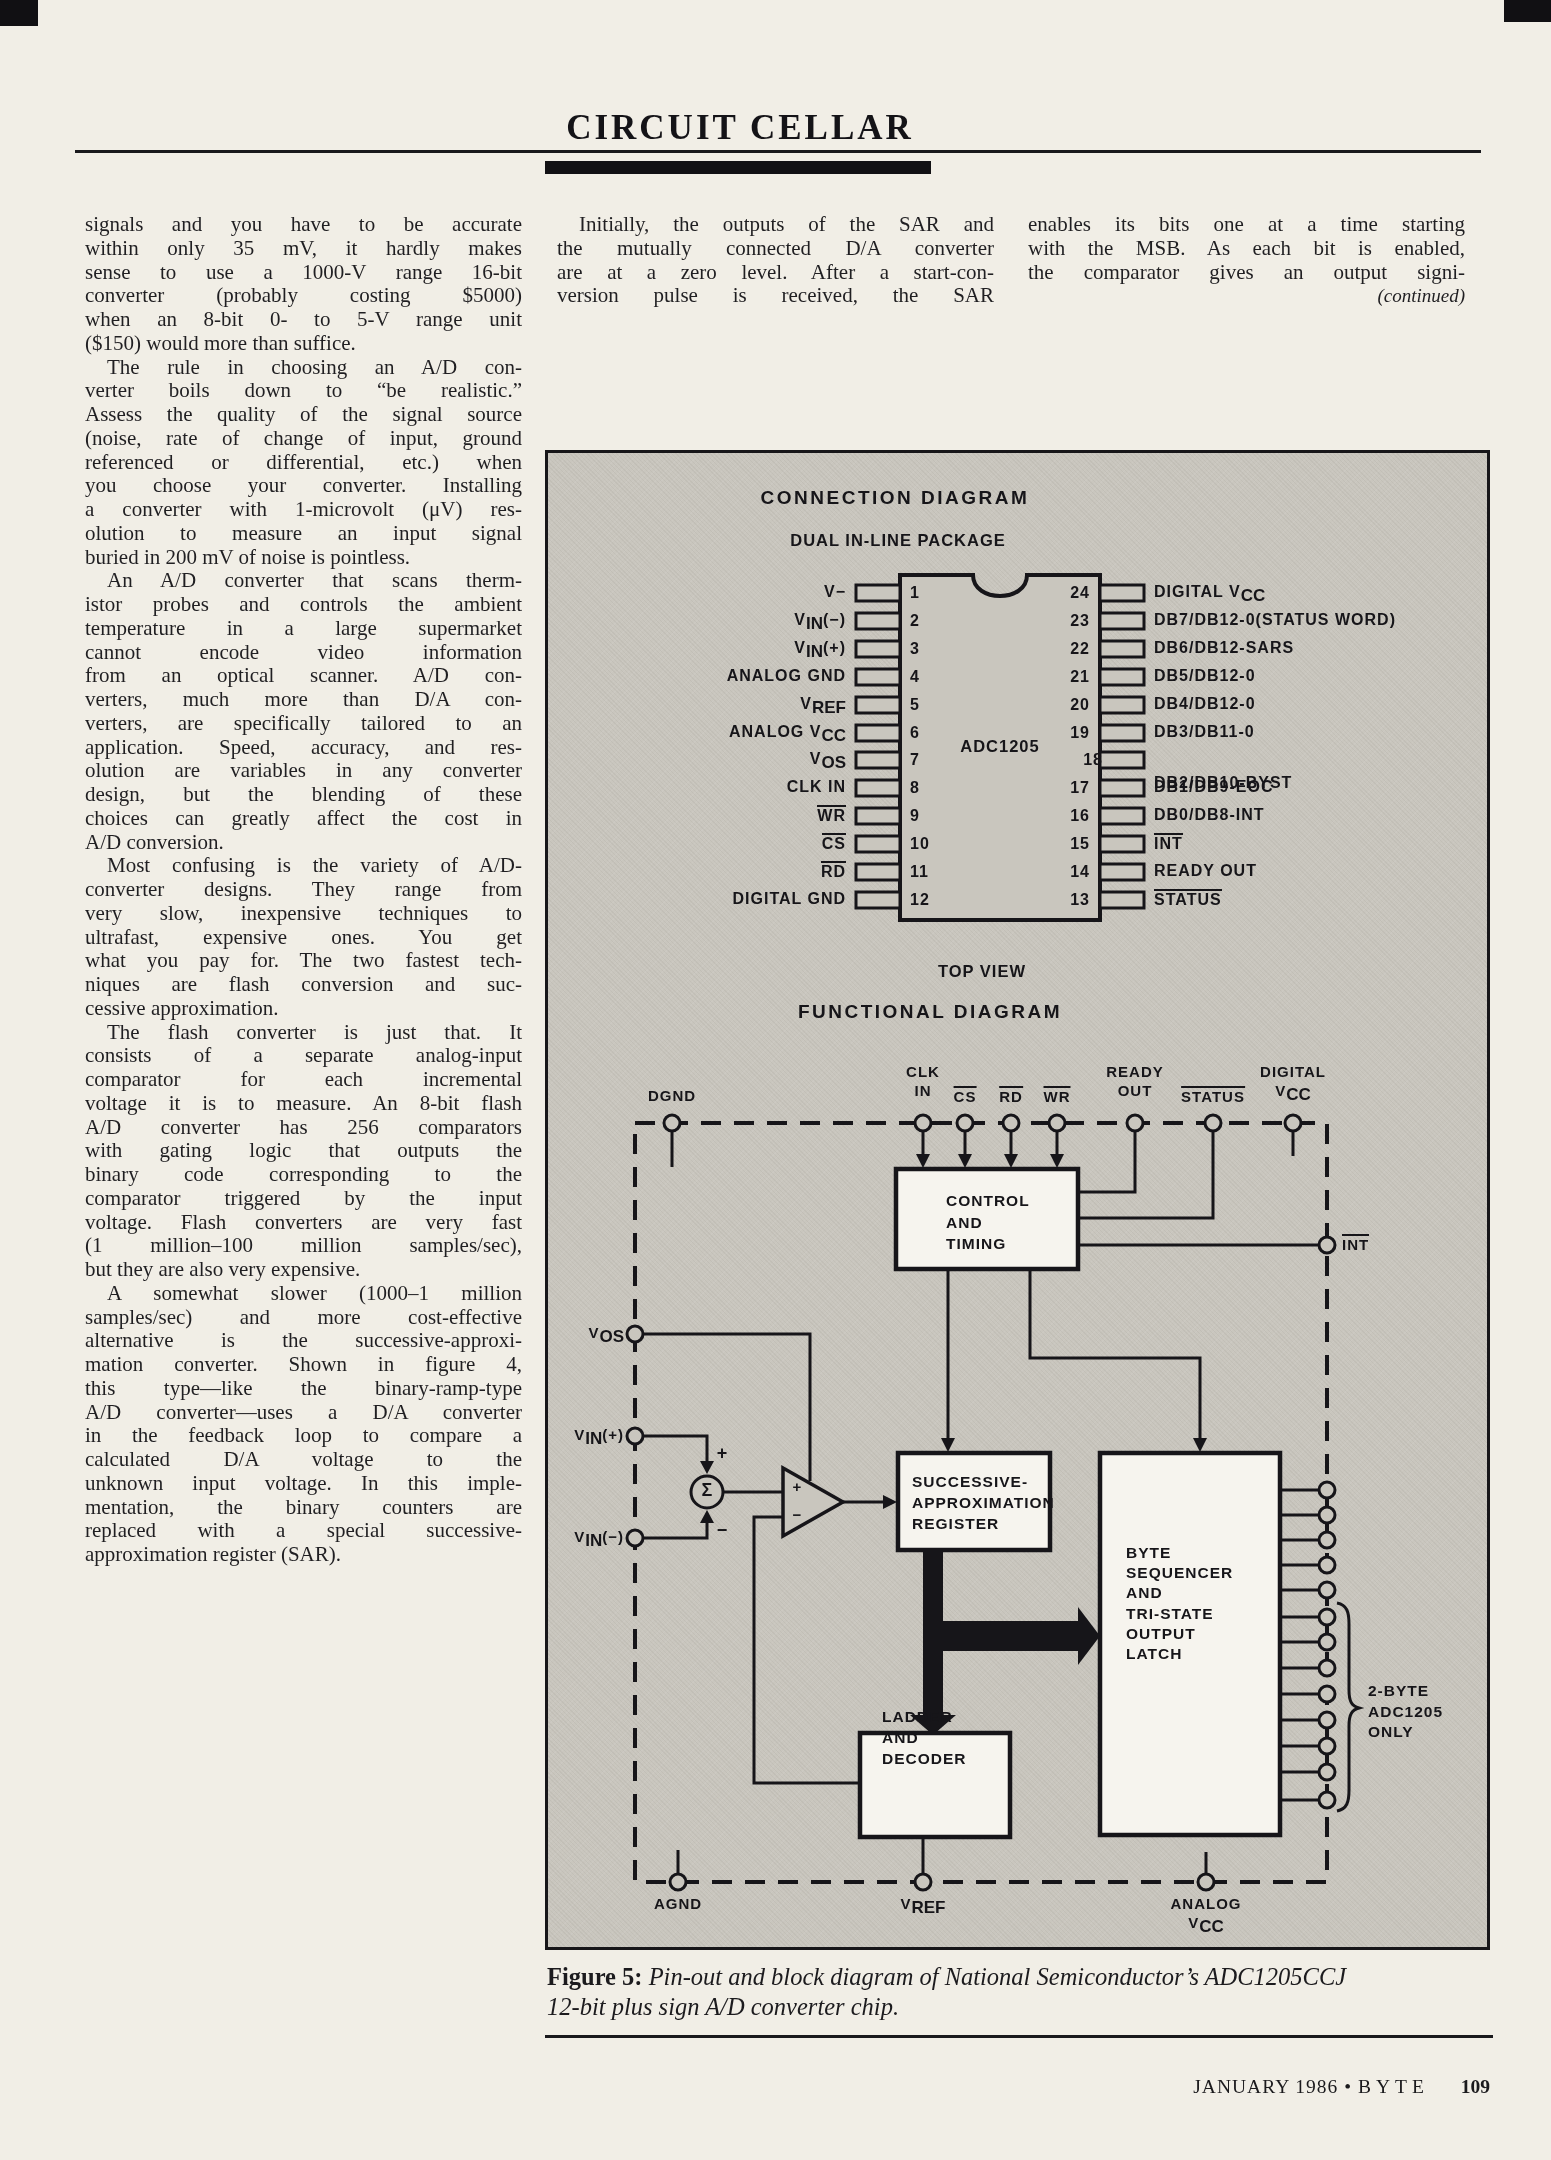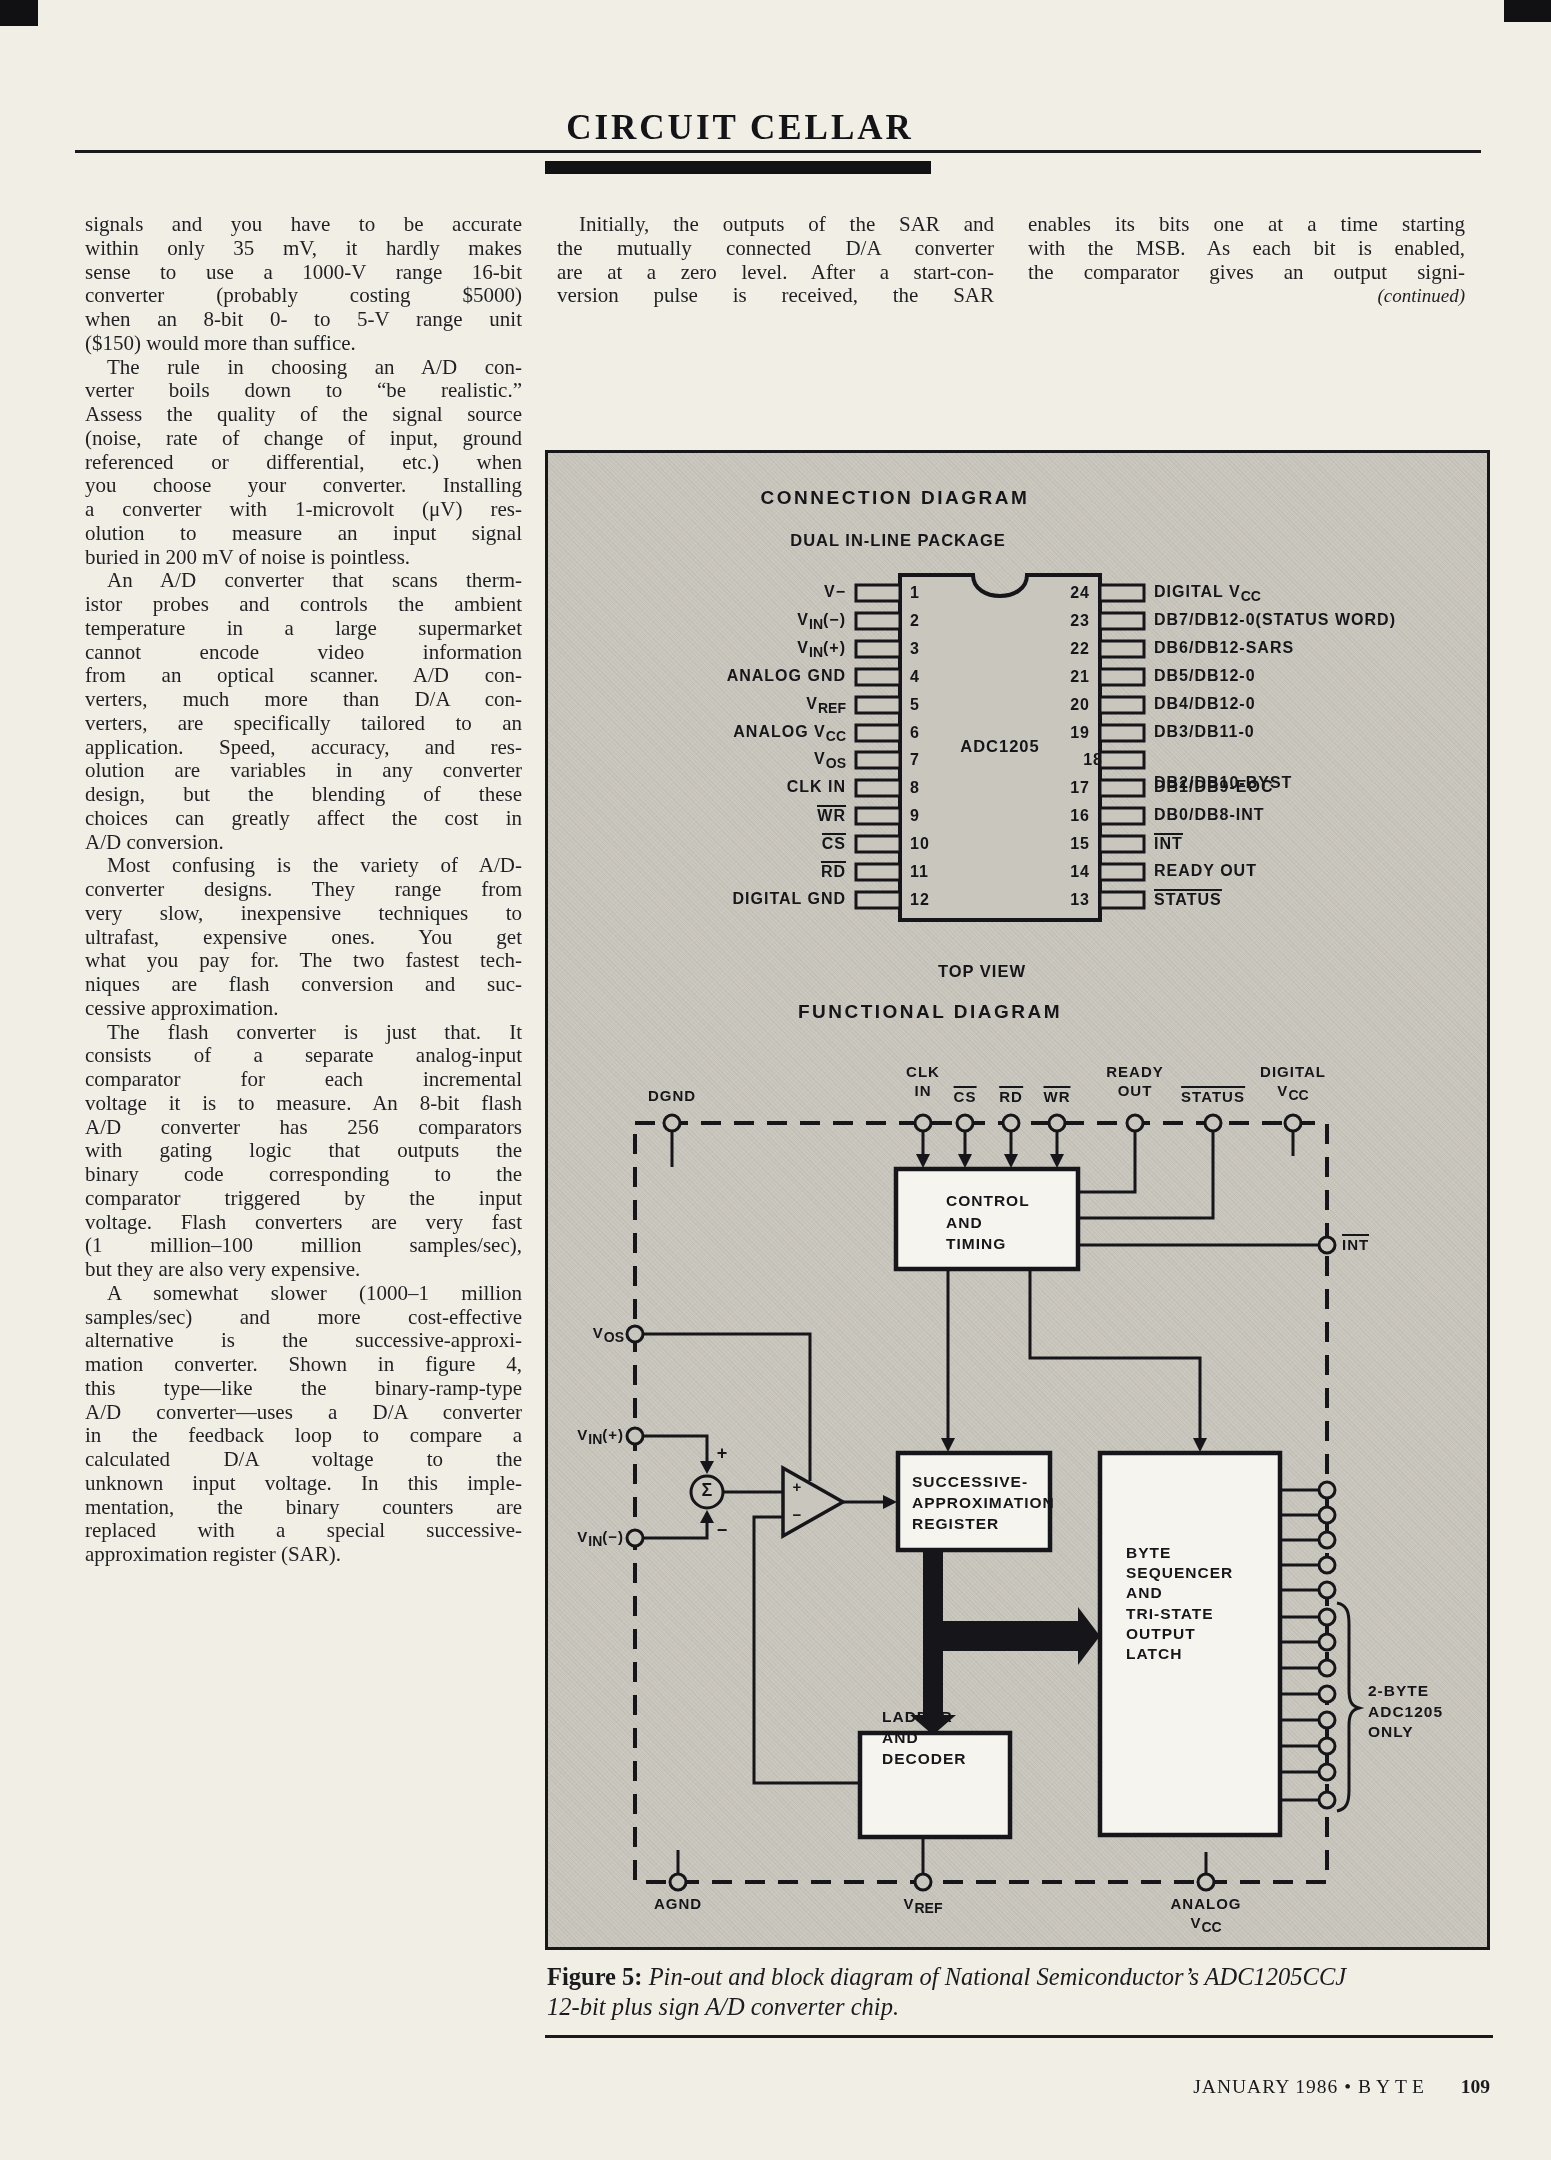--- a/index.html
+++ b/index.html
@@ -35,21 +35,21 @@
       repeating-linear-gradient(45deg, rgba(60,55,45,.05) 0 1px, transparent 1px 3px),
       repeating-linear-gradient(-45deg, rgba(255,255,255,.06) 0 1px, transparent 1px 4px);
     border:3px solid #171619;
   }
   svg#diagram{left:0;top:0;pointer-events:none;}
   
   .dlab{
     position:absolute;font-family:"Liberation Sans",sans-serif;font-weight:bold;
     color:#161519;white-space:nowrap;font-size:16px;letter-spacing:1px;line-height:19px;
   }
-  .dlab sub{font-size:14px;letter-spacing:0;vertical-align:-4px;}
+  .dlab sub{font-size:17px;letter-spacing:0;vertical-align:-4px;}
   .dlab .ov{display:inline-block;border-top:2.5px solid #161519;padding-top:1px;line-height:1.05;}
   .dtitle{font-size:19px;letter-spacing:2.5px;}
   .ctr{transform:translateX(-50%);text-align:center;}
   .rgt{text-align:right;}
   .sym{font-size:18px;letter-spacing:0;}
   
   #caption{left:547px;top:1962px;width:943px;font-size:24.5px;line-height:30px;color:#1c1b1e;}
   #caption .cb{font-weight:bold;font-style:normal;}
   #caption .ci{font-style:italic;}
   #caption-rule{left:545px;top:2035px;width:948px;height:3px;background:#1a191c;}

